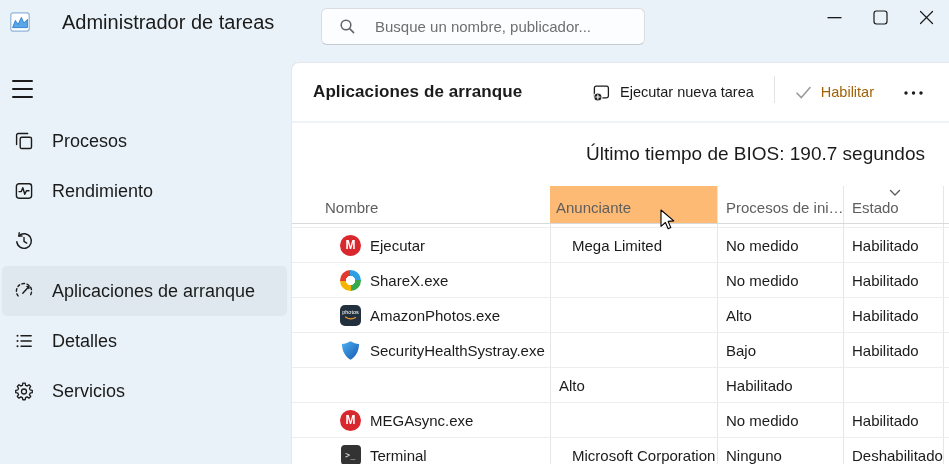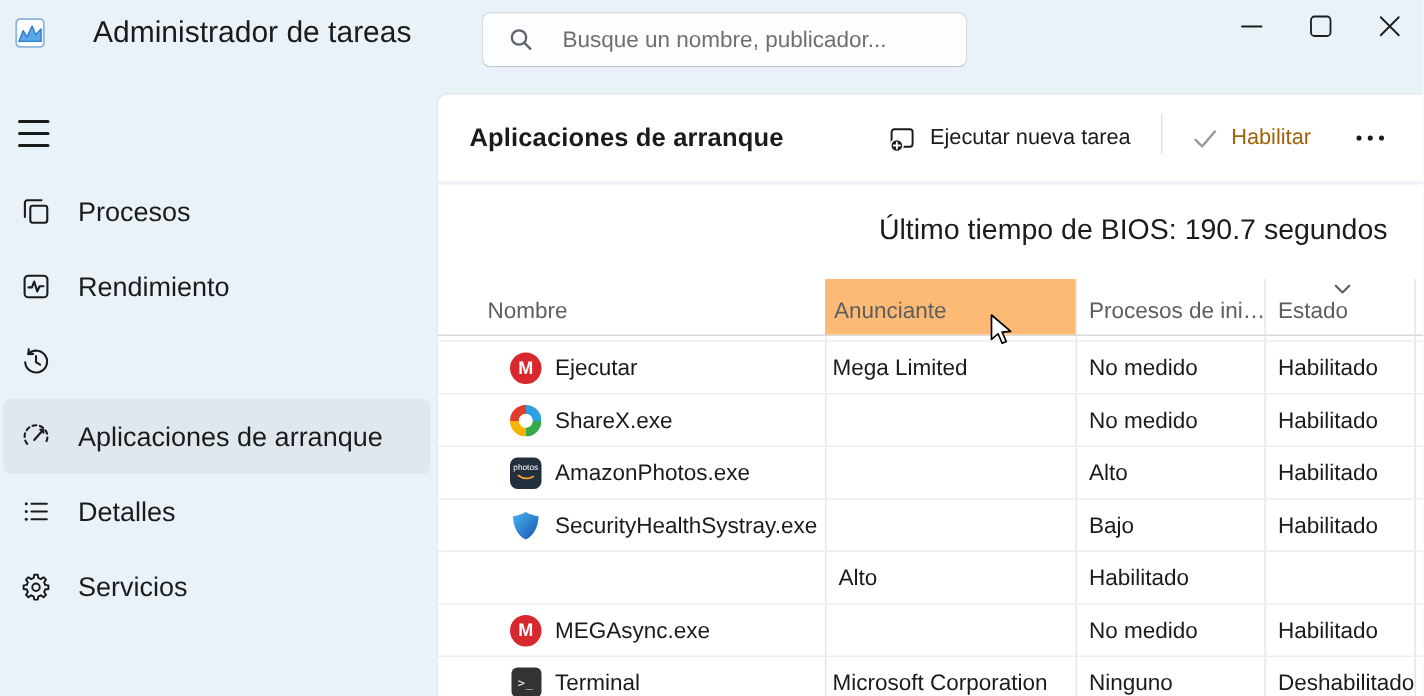--- a/index.html
+++ b/index.html
@@ -41,21 +41,21 @@
   .th{display:flex;align-items:flex-end;padding-bottom:7px;font-size:15px;color:#5e5e5e;box-sizing:border-box;position:relative;white-space:nowrap;overflow:hidden}
   .th.c0{padding-left:33px}.th.c1{padding-left:6px}.th.c2{padding-left:9px}.th.c3{padding-left:9px;overflow:visible}
   .th.hot{background:#fdba74}
   .sortchev{position:absolute;top:3px;left:46px;line-height:0}
   .tbody{position:absolute;top:41px;left:0;right:0;bottom:0}
   .t-row{display:grid;grid-template-columns:258px 167px 126px 100px;height:35px;box-sizing:border-box;border-top:1px solid #ededed;align-items:center;font-size:15px}
   .t-row > div{white-space:nowrap}
   .c-name{display:flex;align-items:center;padding-left:14px}
   .expand{width:34px;flex:none;display:flex;align-items:center;padding-left:5px;box-sizing:border-box;line-height:0}
   .appic{width:21px;height:21px;flex:none;margin-right:9px;display:flex;align-items:center;justify-content:center}
-  .c-pub{padding-left:5px}.c-imp{padding-left:9px}.c-status{padding-left:9px}
+  .c-pub{padding-left:22px}.c-imp{padding-left:9px}.c-status{padding-left:9px}
 
   
   .ic-mega{width:21px;height:21px;border-radius:50%;background:#d9272e;color:#fff;font-weight:700;font-size:12px;display:flex;align-items:center;justify-content:center}
   .ic-sharex{width:21px;height:21px;border-radius:50%;background:
     radial-gradient(circle,#fff 0 4.4px,rgba(255,255,255,0) 4.9px),
     conic-gradient(#2e9fe3 0 90deg,#37a94c 90deg 180deg,#f4b400 180deg 270deg,#e23b2e 270deg 360deg)}
   .ic-amzn{width:21px;height:21px;border-radius:5px;background:#222f3d;color:#fff;display:flex;flex-direction:column;align-items:center;justify-content:center;gap:1px}
   .ic-amzn .t{font-size:5.5px;line-height:5px}
   .ic-vpn{width:21px;height:21px;border-radius:5px;background:#e8352b;display:flex;align-items:center;justify-content:center}
   .ic-term{width:20px;height:20px;border-radius:4px;background:#333;color:#ececec;font-family:"DejaVu Sans Mono",monospace;font-size:8px;display:flex;align-items:center;justify-content:center;letter-spacing:.5px}

